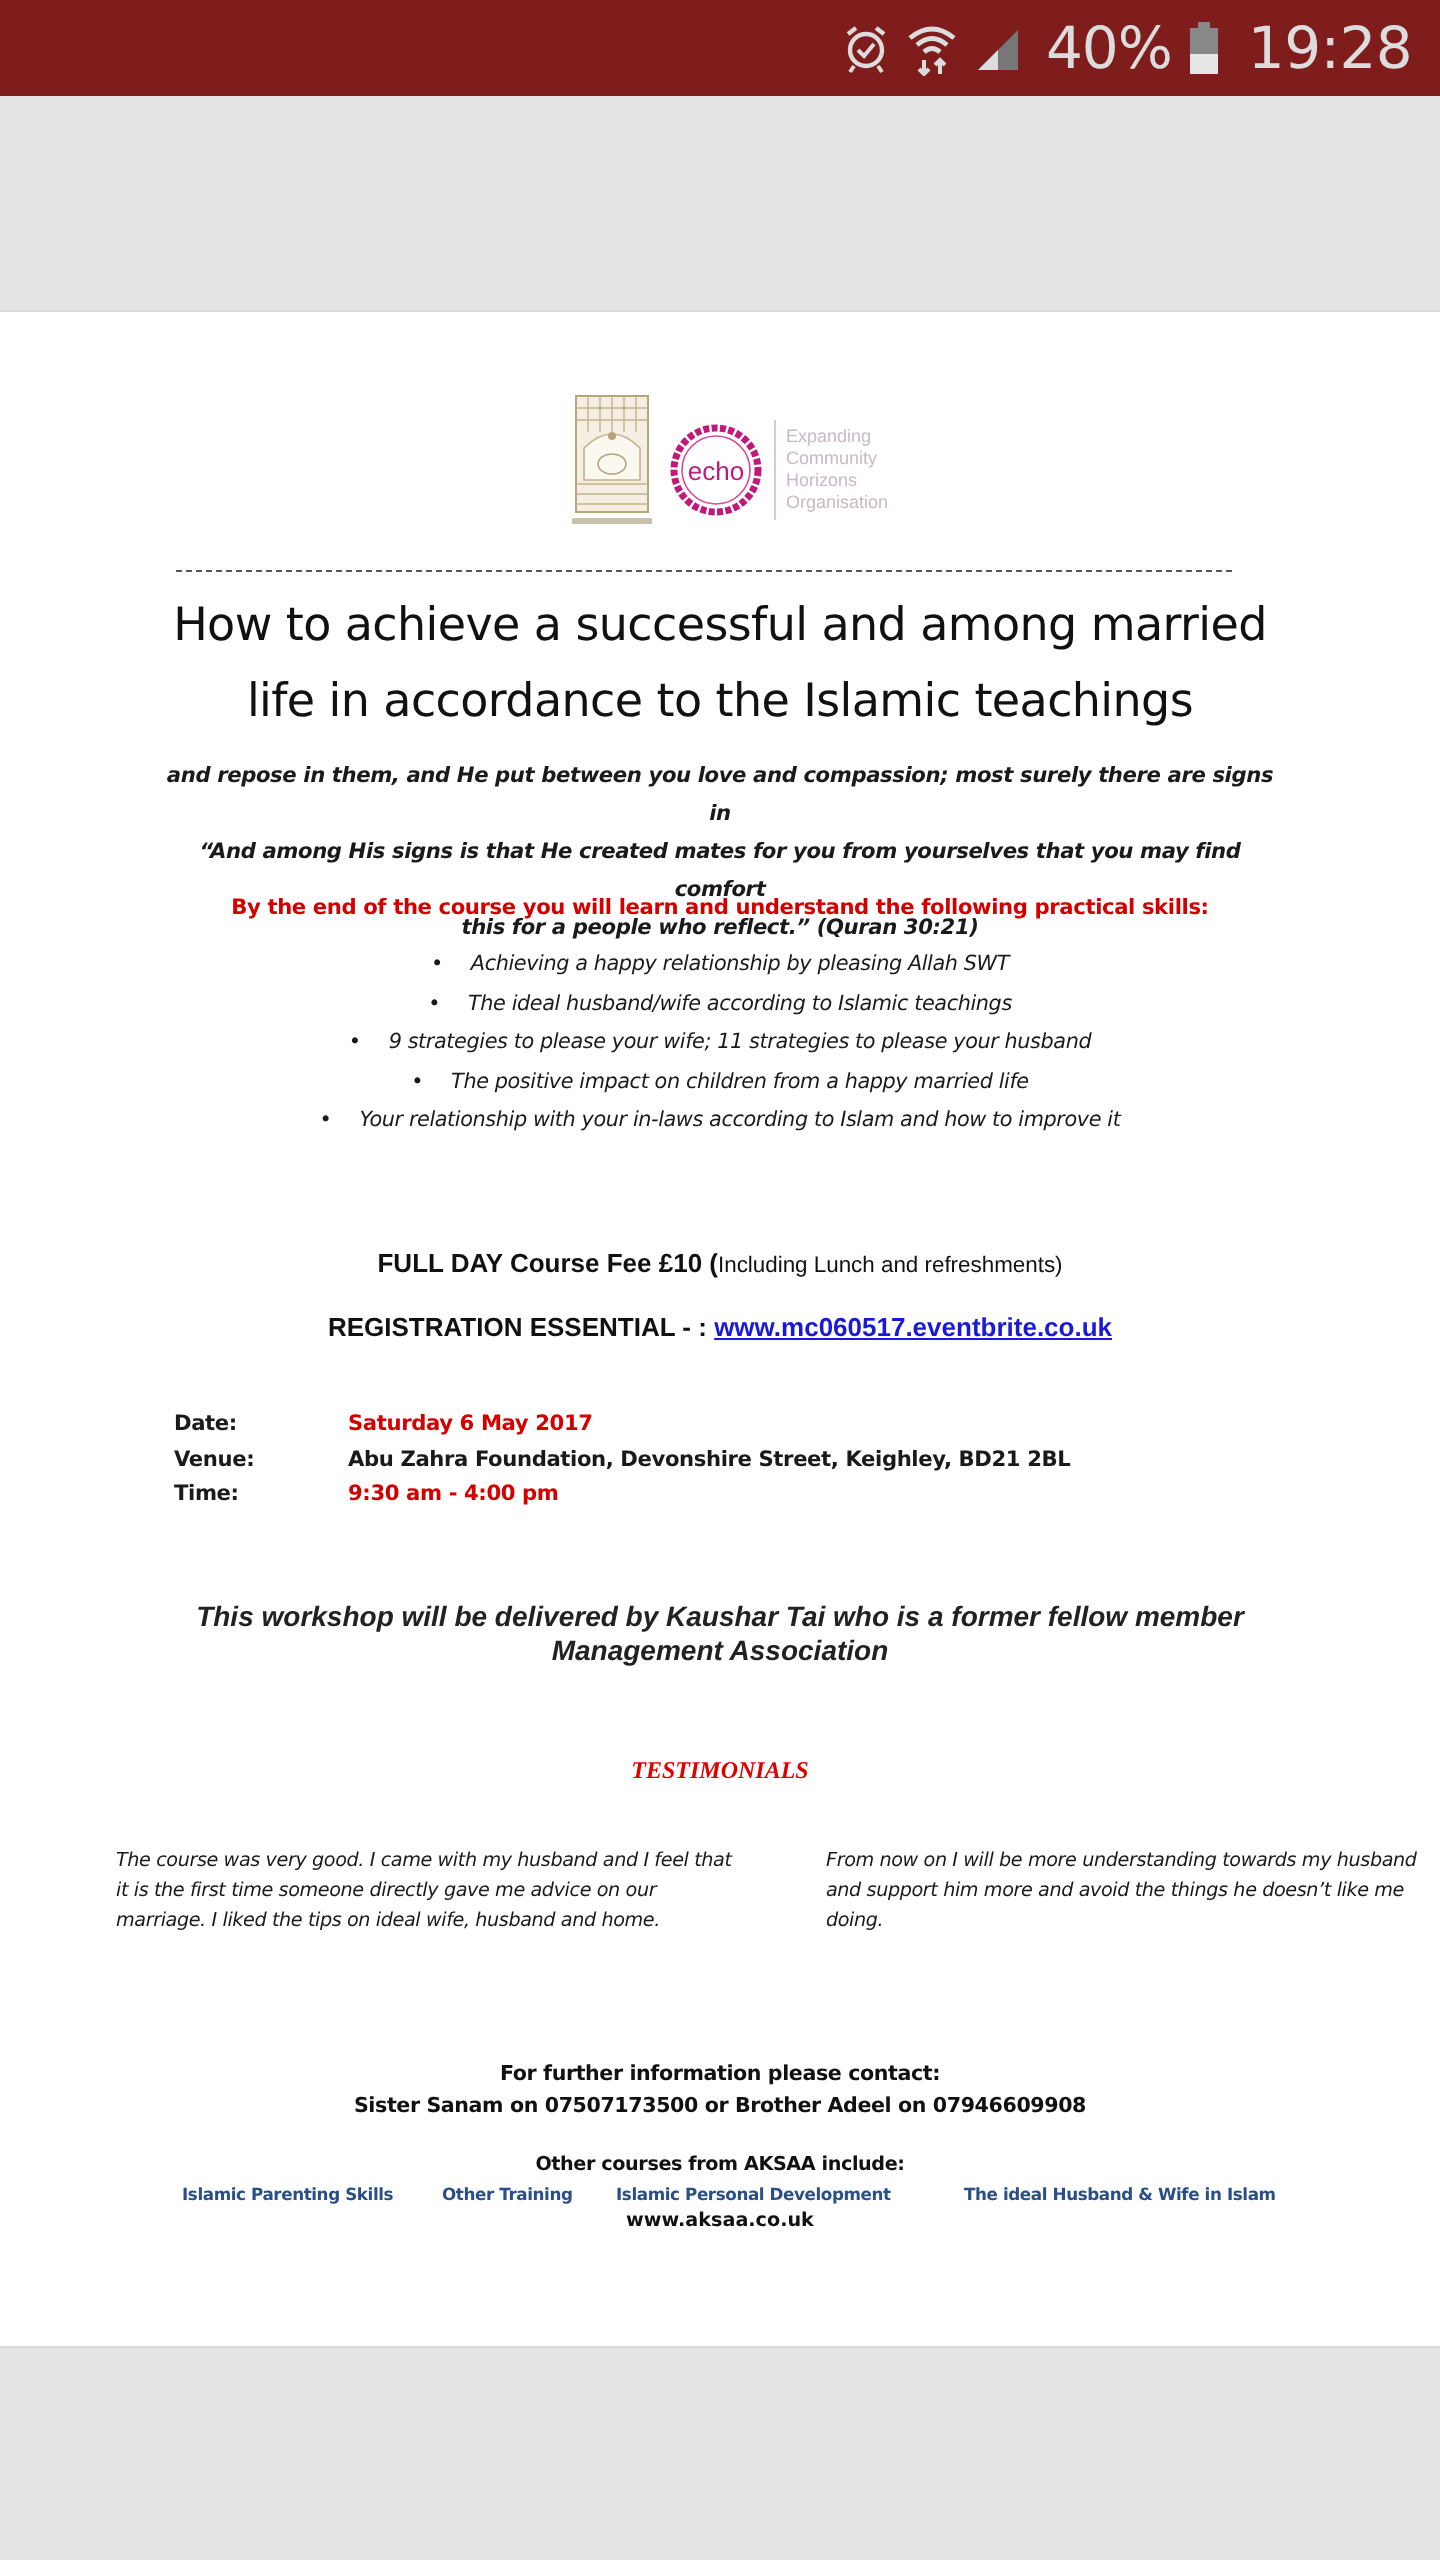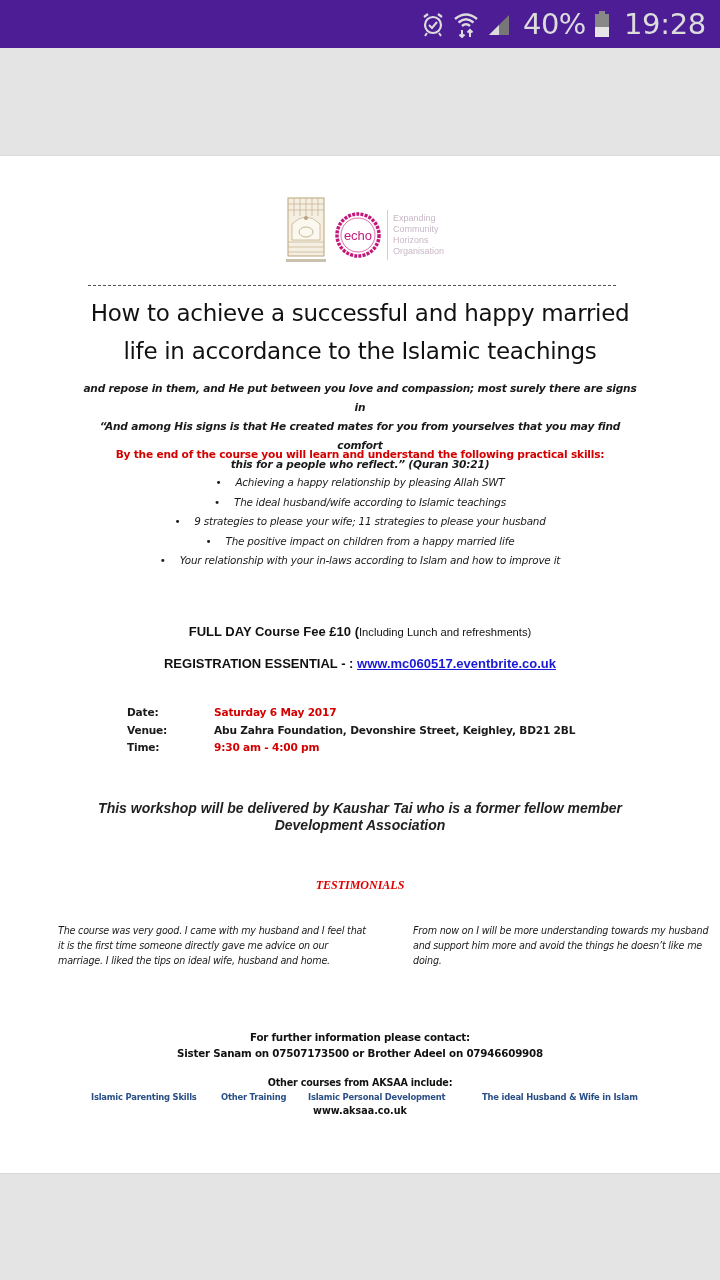--- a/index.html
+++ b/index.html
@@ -2,21 +2,21 @@
 <html><head>
   <meta charset="utf-8">
   <style>
     * { box-sizing: border-box; margin: 0; padding: 0; }
     html, body { width: 720px; height: 1280px; overflow: hidden; background: #e4e4e4; }
     body { position: relative; font-family: "Liberation Sans", sans-serif; }
 
     
     .statusbar {
       position: absolute; left: 0; top: 0; width: 720px; height: 48px;
-      background: #4c1d95; color: #dcdcdc;
+      background: #7f1d1d; color: #dcdcdc;
       display: flex; align-items: center; justify-content: flex-end;
       padding-right: 14px; gap: 8px;
     }
     .statusbar .sb-icon { display: inline-flex; align-items: center; justify-content: center; }
     .statusbar .battery-pct { font-size: 29px; font-family: "DejaVu Sans", sans-serif; letter-spacing: -0.5px; margin-left: 4px; }
     .statusbar .clock { font-size: 29px; font-family: "DejaVu Sans", sans-serif; margin-left: 6px; letter-spacing: -0.3px; }
 
     .gray-top { position: absolute; left: 0; top: 48px; width: 720px; height: 107px; background: #e4e4e4; }
     .gray-bottom { position: absolute; left: 0; top: 1173px; width: 720px; height: 107px; background: #e4e4e4; border-top: 1px solid #d6d6d6; }
 
@@ -69,21 +69,21 @@
     .fee .fee-note { font-size: 11.2px; }
 
     .registration {
       position: absolute; left: 60px; top: 500px; width: 600px; text-align: center;
       font-family: "Liberation Sans", sans-serif; font-size: 13px; font-weight: bold; color: #111;
     }
     .registration a { color: #1a1ad6; text-decoration: underline; }
 
     .details { position: absolute; left: 87px; top: 548px; width: 560px; }
     .detail-row { display: flex; font-family: "DejaVu Sans", sans-serif; font-weight: bold; font-size: 10.6px; line-height: 17.5px; letter-spacing: -0.2px; }
-    .detail-row .dlabel { width: 87px; color: #1a1a1a; margin-left: 40px; }
+    .detail-row .dlabel { width: 87px; color: #1a1a1a; }
     .detail-row .dvalue { color: #1a1a1a; }
     .detail-row .dvalue.red { color: #d40000; }
 
     .presenter {
       position: absolute; left: 60px; top: 644px; width: 600px; text-align: center;
       font-family: "Liberation Sans", sans-serif; font-style: italic; font-weight: bold;
       font-size: 14px; line-height: 16.5px; color: #222;
     }
 
     .testimonials-heading {
@@ -195,21 +195,21 @@
       <div>Expanding</div>
       <div>Community</div>
       <div>Horizons</div>
       <div>Organisation</div>
     </div>
   </div>
 
   <div class="dashed-rule"></div>
 
   <div class="title">
-    <div>How to achieve a successful and happy married</div>
+    <div>How to achieve a successful and among married</div>
     <div>life in accordance to the Islamic teachings</div>
   </div>
 
   <div class="quote">
     <div>and repose in them, and He put between you love and compassion; most surely there are signs in</div>
     <div>“And among His signs is that He created mates for you from yourselves that you may find comfort</div>
     <div>this for a people who reflect.” (Quran 30:21)</div>
   </div>
 
   <div class="skills-heading">By the end of the course you will learn and understand the following practical skills:</div>
@@ -240,21 +240,21 @@
       <span class="dvalue">Abu Zahra Foundation, Devonshire Street, Keighley, BD21 2BL</span>
     </div>
     <div class="detail-row">
       <span class="dlabel">Time:</span>
       <span class="dvalue red">9:30 am - 4:00 pm</span>
     </div>
   </div>
 
   <div class="presenter">
     <div>This workshop will be delivered by Kaushar Tai who is a former fellow member</div>
-    <div>Development Association</div>
+    <div>Management Association</div>
   </div>
 
   <div class="testimonials-heading">TESTIMONIALS</div>
 
   <div class="testimonial t1">The course was very good.  I came with my husband and I feel that it is the first time someone directly gave me advice on our marriage.  I liked the tips on ideal wife, husband and home.</div>
   <div class="testimonial t2">From now on I will be more understanding towards my husband and support him more and avoid the things he doesn’t like me doing.</div>
 
   <div class="contact">
     <div>For further information please contact:</div>
     <div>Sister Sanam on 07507173500 or Brother Adeel on 07946609908</div>

